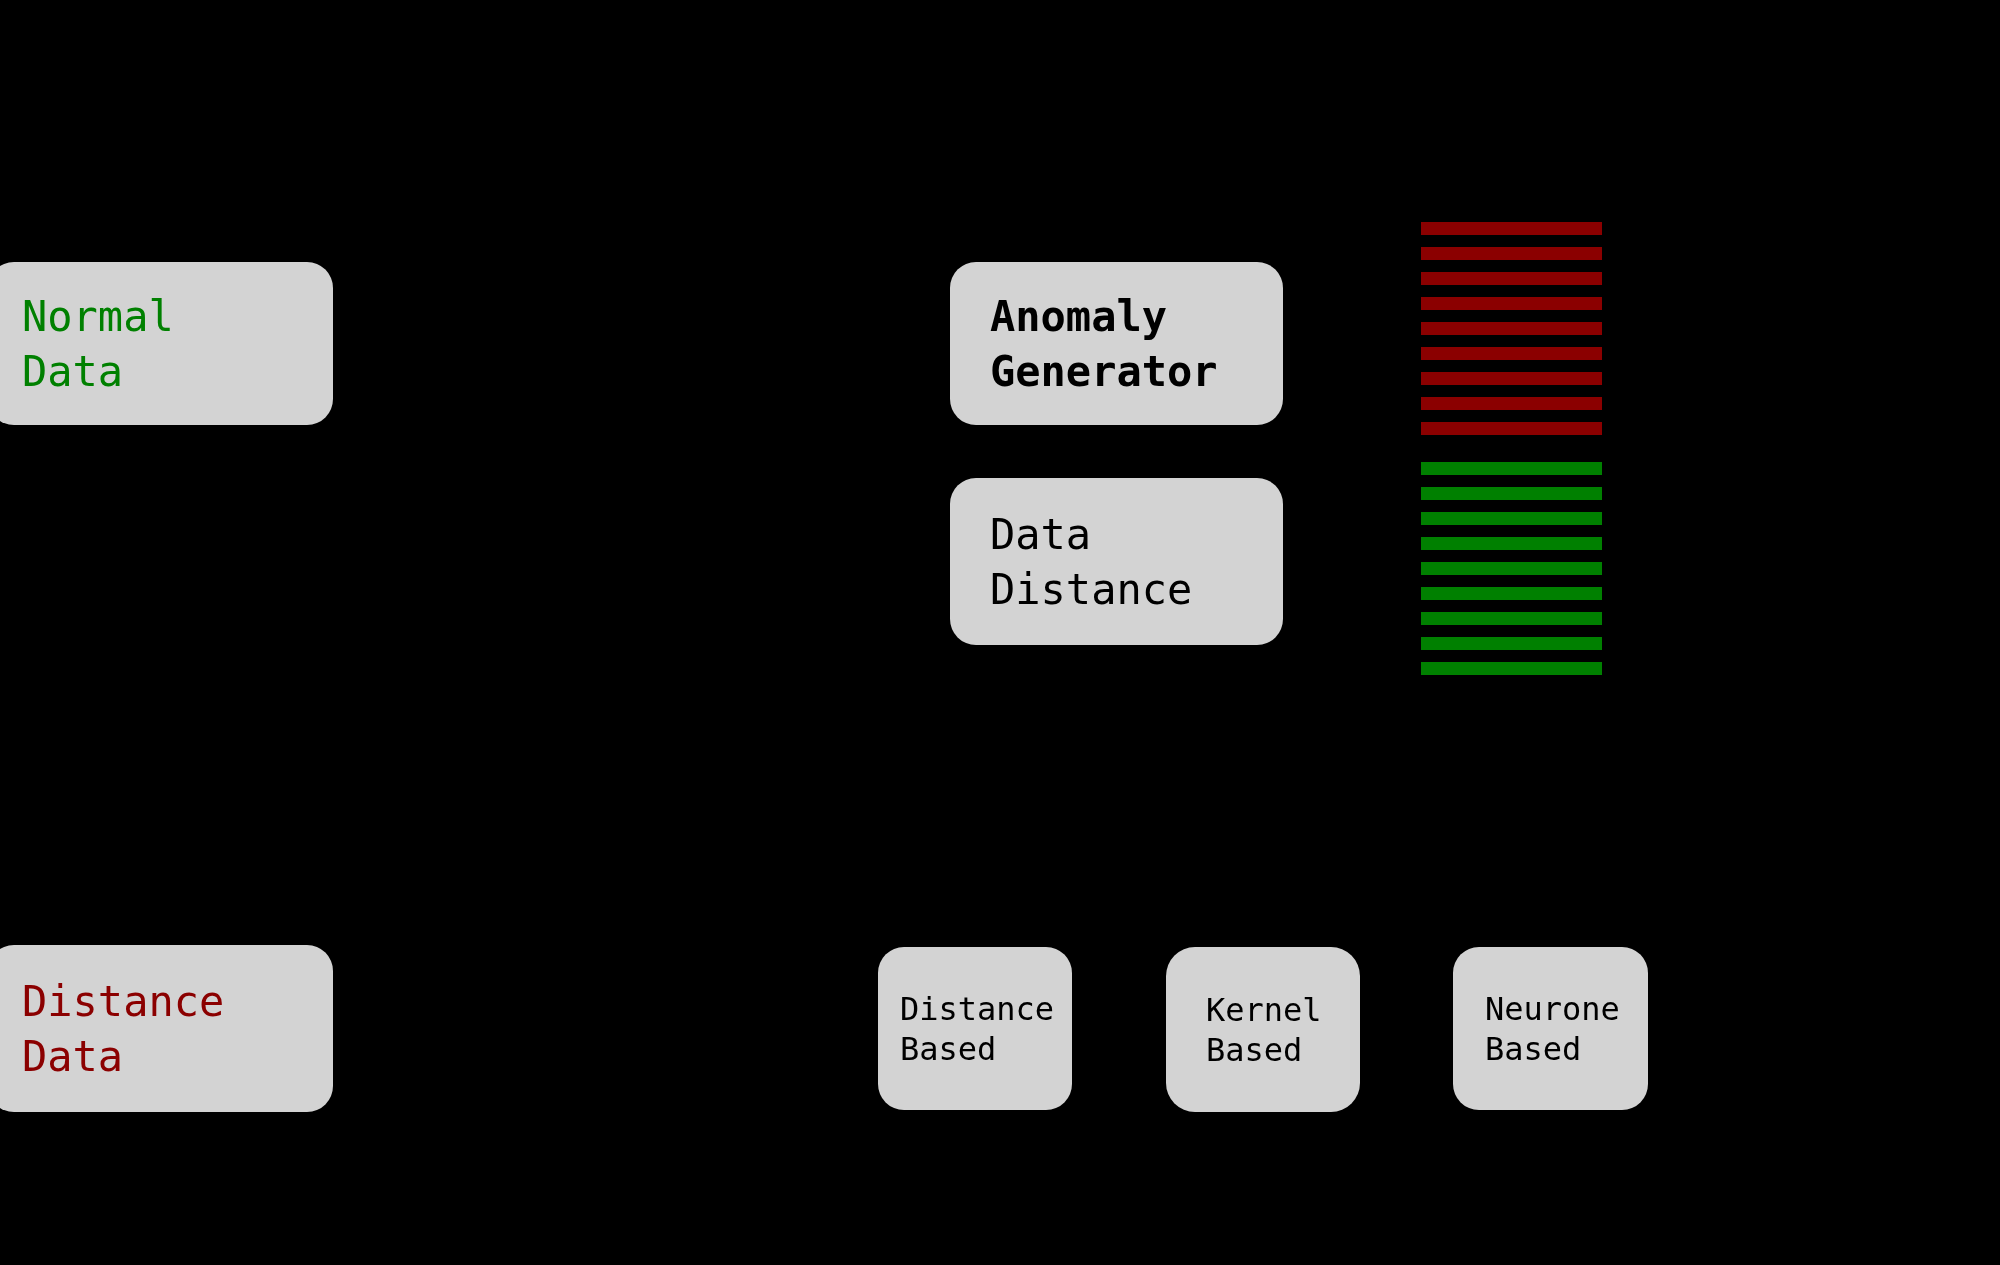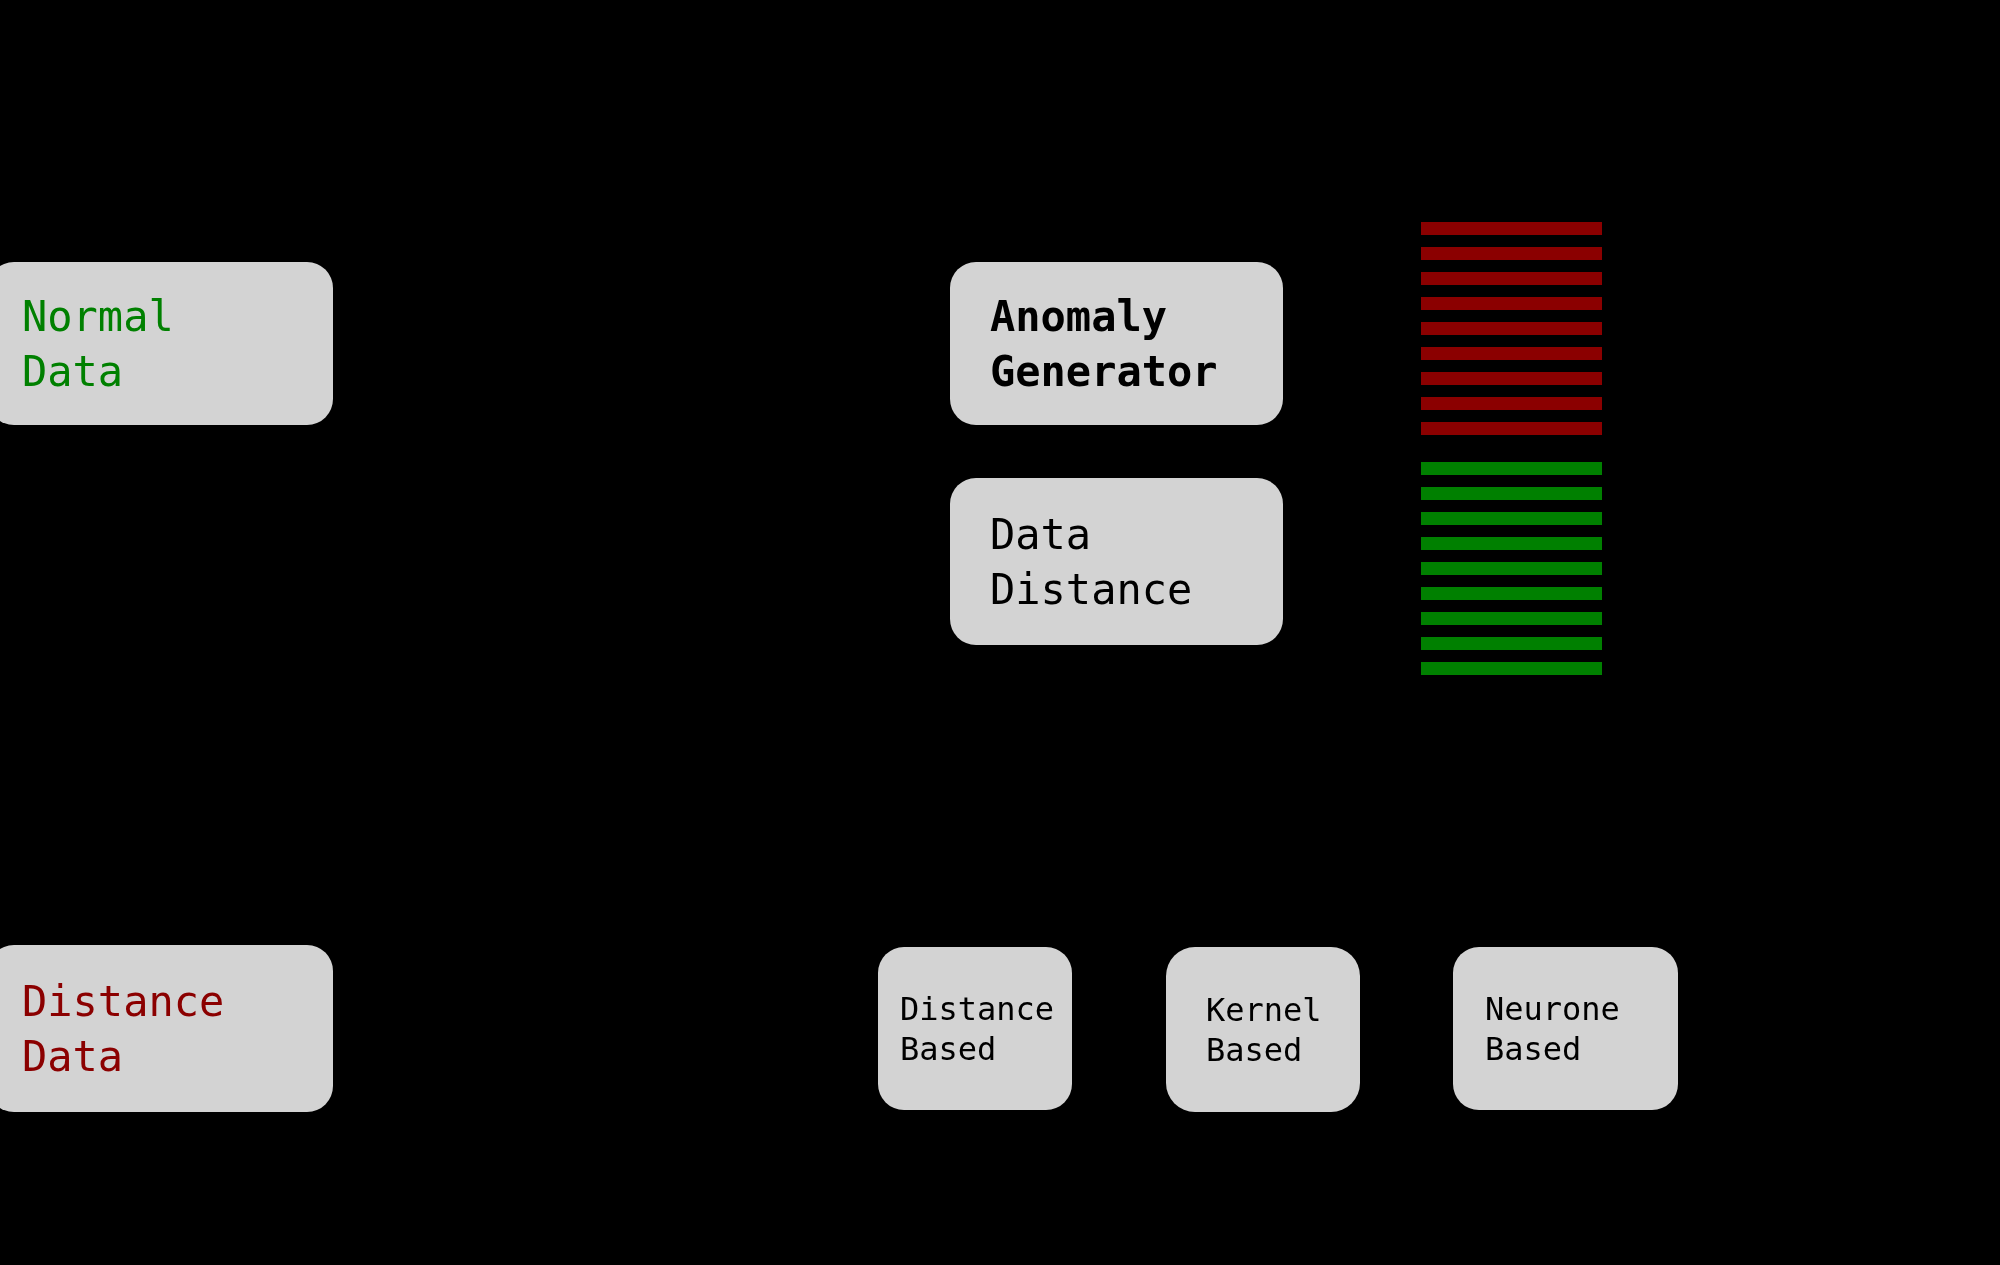--- a/index.html
+++ b/index.html
@@ -36,21 +36,21 @@
   .text-darkred{color:var(--abnormal-red);}
   .text-black{color:var(--box-text);}
 
   
   #box-normal   {left:-12px; top:262px;  width:345px; height:163px; padding-left:34px;}
   #box-abnormal {left:-12px; top:945px;  width:345px; height:167px; padding-left:34px;}
   #box-anomaly  {left:950px; top:262px;  width:333px; height:163px; padding-left:40px;font-weight:bold;}
   #box-augmenter{left:950px; top:478px;  width:333px; height:167px; padding-left:40px;}
   #box-distance {left:878px; top:947px;  width:194px; height:163px; padding-left:22px;}
   #box-kernel   {left:1166px;top:947px;  width:194px; height:165px; padding-left:40px;border-radius:29px;}
-  #box-neurone  {left:1453px;top:947px;  width:225px; height:163px; padding-left:32px;}
+  #box-neurone  {left:1453px;top:947px;  width:195px; height:163px; padding-left:32px;}
 
   .stripe-group{
     position:absolute;
     left:1421px;
     width:181px;
     display:flex;
     flex-direction:column;
     gap:12px;
   }
   #stripes-red  {top:222px;}

